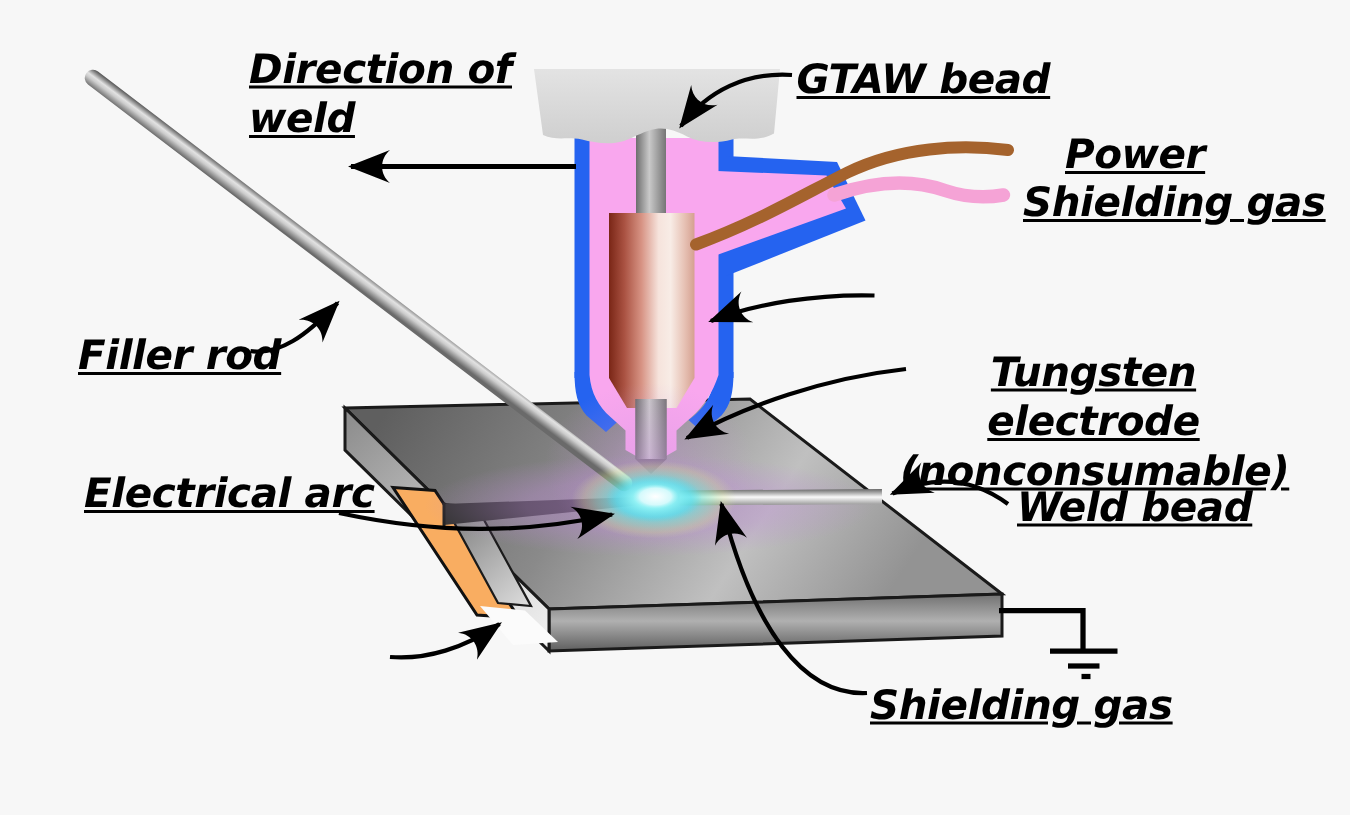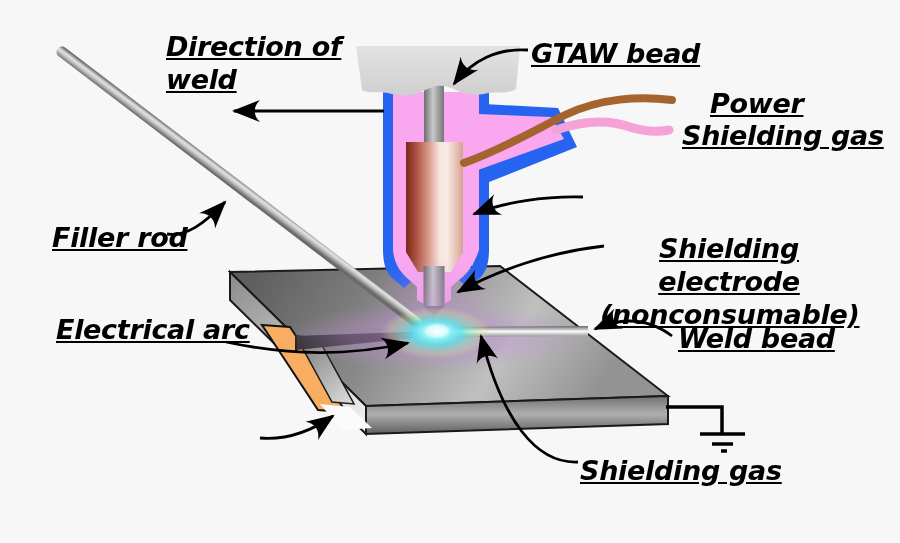--- a/index.html
+++ b/index.html
@@ -156,18 +156,18 @@
     <path d="M 226,342 C 292,356 348,356 408,343" marker-end="url(#ah)"></path>
     <path d="M 260,438 C 284,440 310,432 333,416" marker-end="url(#ah)"></path>
     <path d="M 578,462 C 536,464 502,420 481,336" marker-end="url(#ah)"></path>
   </g>
 </svg>
 
 <div class="lbl wrap" style="left:166px;top:30px;width:190px;">Direction of weld</div>
 <div class="lbl" style="left:531px;top:37px;">GTAW bead</div>
 <div class="lbl" style="left:681px;top:87px;margin-left:29px;">Power</div>
 <div class="lbl" style="left:682px;top:119px;">Shielding gas</div>
-<div class="lbl wrap center" style="left:600px;top:232px;width:258px;">Shielding electrode (nonconsumable)</div>
+<div class="lbl wrap center" style="left:600px;top:232px;width:258px;">Tungsten electrode (nonconsumable)</div>
 <div class="lbl" style="left:52px;top:221px;">Filler rod</div>
 <div class="lbl" style="left:56px;top:313px;">Electrical arc</div>
 <div class="lbl" style="left:678px;top:322px;">Weld bead</div>
 <div class="lbl" style="left:580px;top:454px;">Shielding gas</div>
 </div>
 
 </body></html>

